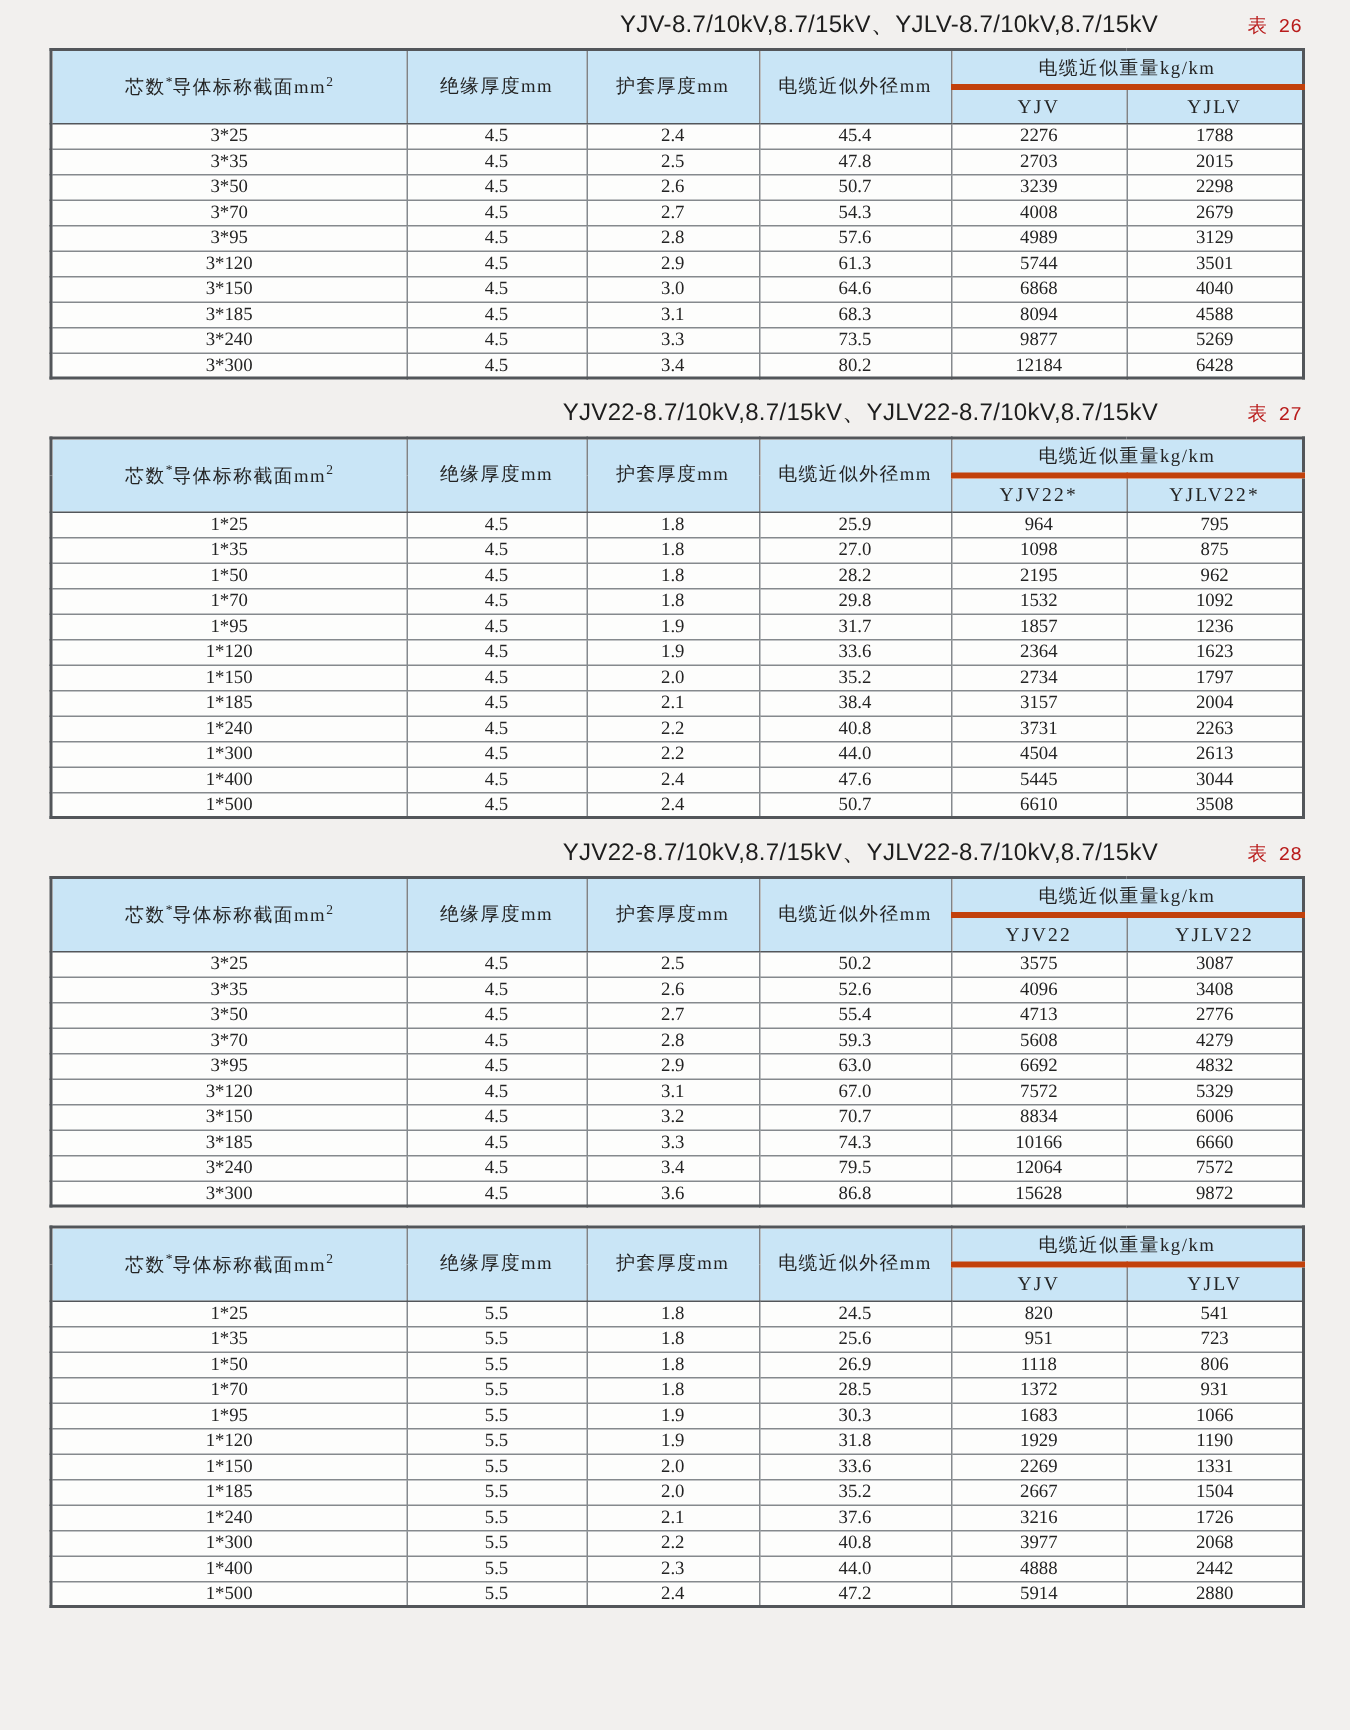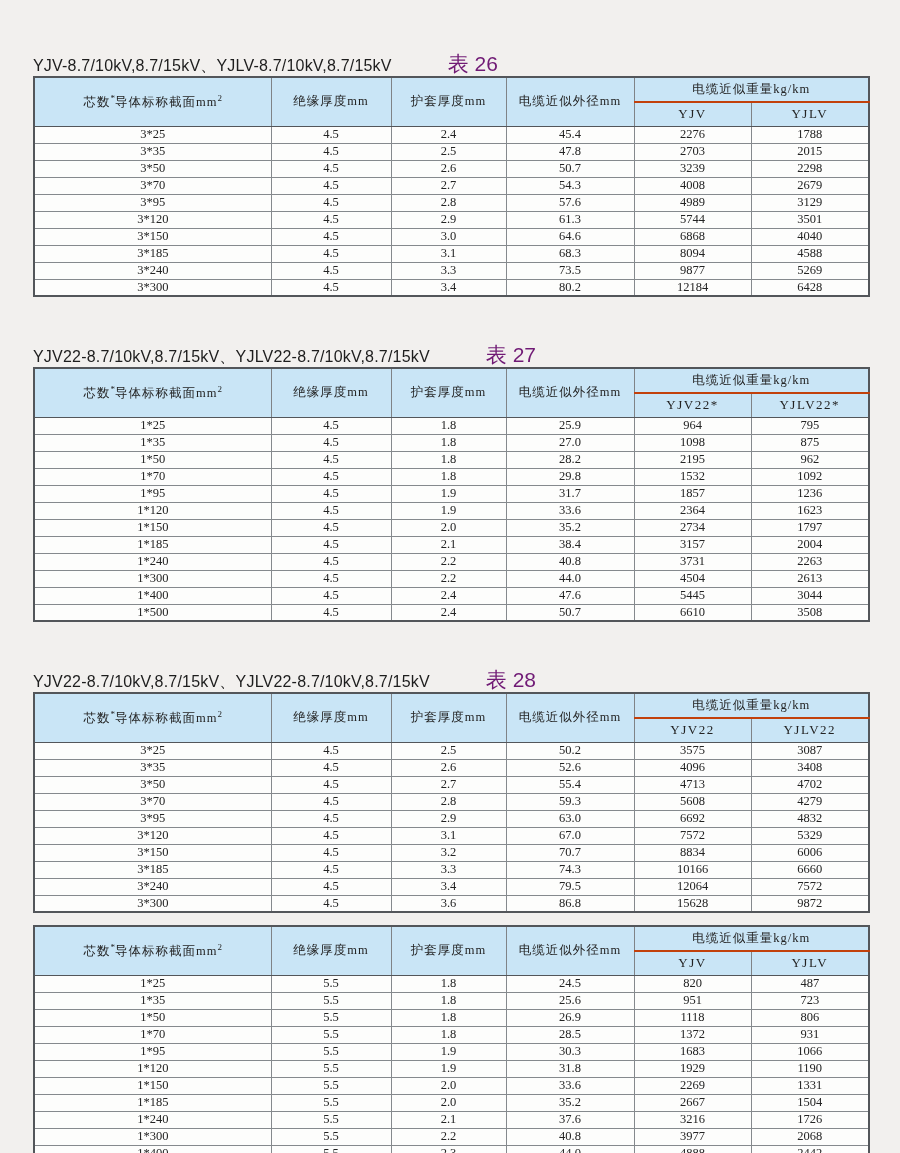--- a/index.html
+++ b/index.html
@@ -7,38 +7,38 @@
   body {
     background: #f2f0ee;
     font-family: "Liberation Serif", serif;
     color: #232323;
     padding: 6px 32px 4px 33px;
   }
   .table-block { margin-top: 12px; }
   .table-block:first-of-type { margin-top: 0; }
   .title-row {
     display: flex;
+    justify-content: flex-end;
     align-items: baseline;
     height: 26px;
     padding-bottom: 2px;
-    margin-top: 44px;
   }
   .table-title {
     font-family: "Liberation Sans", sans-serif;
     font-size: 16px;
     letter-spacing: 0.2px;
     color: #1d1d1d;
   }
   .table-tag {
-    font-family: Liberation Sans, sans-serif;
-    font-size: 21px;
+    font-family: Liberation Mono, monospace;
+    font-size: 13px;
     margin-left: 56px;
     width: 40px;
     text-align: right;
-    color: #701a75;
+    color: #b91c1c;
     white-space: nowrap;
   }
   table.spec-table {
     width: 835px;
     table-layout: fixed;
     border-collapse: collapse;
     background: #fdfdfc;
     border: 2px solid #53565a;
   }
   table.spec-table th, table.spec-table td {
@@ -50,21 +50,21 @@
   }
   table.spec-table thead th {
     background: #c9e5f6;
     font-weight: normal;
     font-size: 12.5px;
     letter-spacing: 1px;
     border-bottom: 1.5px solid #53565a;
   }
   table.spec-table thead tr.main-head th { height: 25px; }
   table.spec-table thead tr.sub-head th { height: 24px; letter-spacing: 1.5px; font-size: 13px; }
-  table.spec-table thead th.span-head { border-bottom: 2px solid #c2410c; }
+  table.spec-table thead th.span-head { border-bottom: 4px solid #c2410c; }
   table.spec-table thead th sup { font-size: 9px; letter-spacing: 0; }
   table.spec-table tbody td {
     height: 17px;
     font-size: 12.5px;
     background: #fdfdfc;
     border-color: #85898d;
   }
 </style>
 </head>
 <body>
@@ -353,21 +353,21 @@
             <td>52.6</td>
             <td>4096</td>
             <td>3408</td>
           </tr>
           <tr>
             <td>3*50</td>
             <td>4.5</td>
             <td>2.7</td>
             <td>55.4</td>
             <td>4713</td>
-            <td>4702</td>
+            <td>2776</td>
           </tr>
           <tr>
             <td>3*70</td>
             <td>4.5</td>
             <td>2.8</td>
             <td>59.3</td>
             <td>5608</td>
             <td>4279</td>
           </tr>
           <tr>
@@ -445,21 +445,21 @@
           <th>YJLV</th>
         </tr>
       </thead>
       <tbody>
           <tr>
             <td>1*25</td>
             <td>5.5</td>
             <td>1.8</td>
             <td>24.5</td>
             <td>820</td>
-            <td>487</td>
+            <td>541</td>
           </tr>
           <tr>
             <td>1*35</td>
             <td>5.5</td>
             <td>1.8</td>
             <td>25.6</td>
             <td>951</td>
             <td>723</td>
           </tr>
           <tr>

